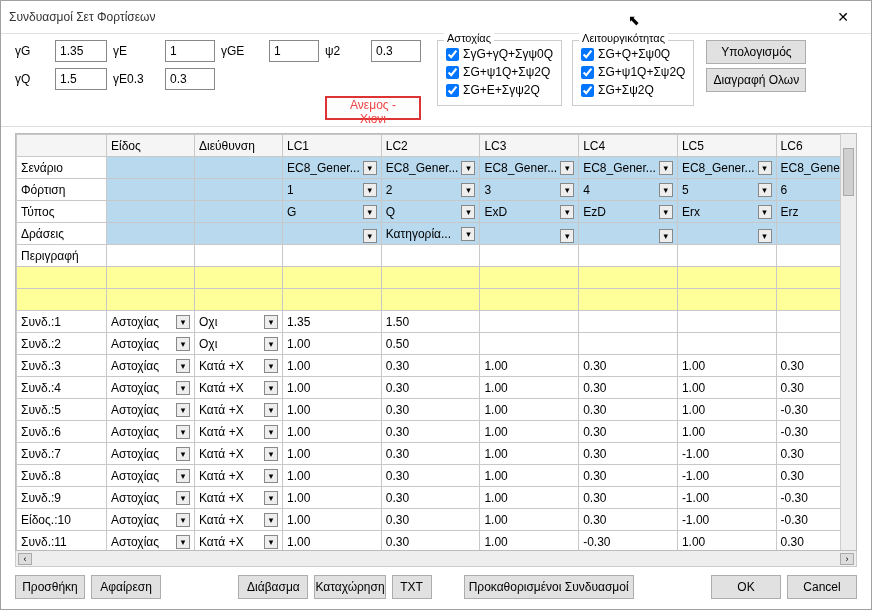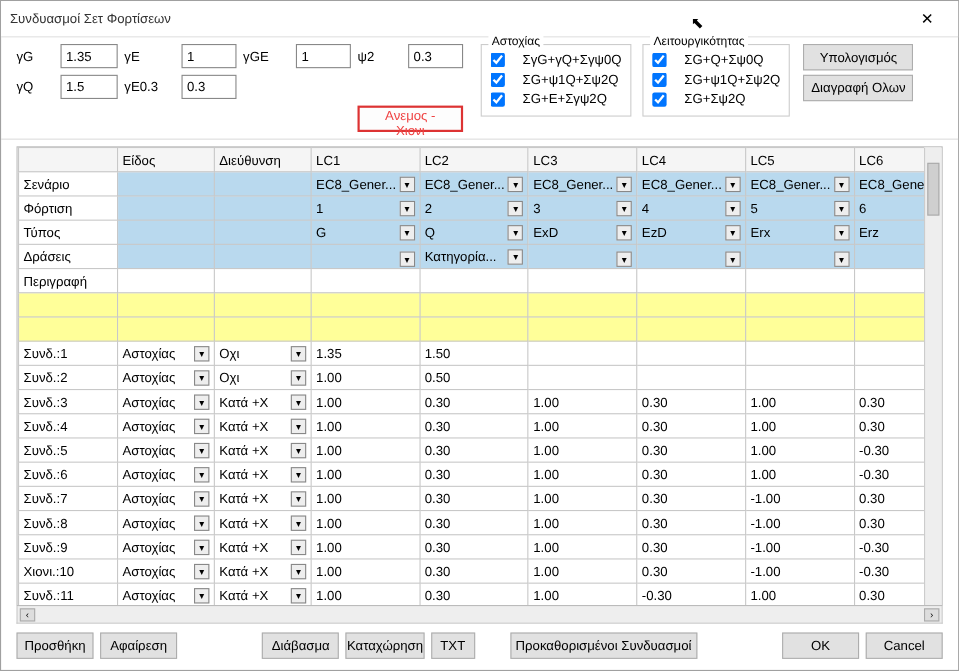--- a/index.html
+++ b/index.html
@@ -11,21 +11,21 @@
 .cursor-ptr { position:absolute; left:628px; top:12px; pointer-events:none; font-size:14px; color:#000;}
 .top-panel { display: flex; padding: 6px 14px; align-items:flex-start; gap:4px; border-bottom:1px solid #ddd;}
 .left-inputs { display:grid; grid-template-columns: 34px 52px 46px 50px 42px 50px 40px 50px; column-gap:6px; row-gap:6px; align-items:center;}
 .left-inputs label { white-space:nowrap; }
 .left-inputs input { height:22px; border:1px solid #888; padding:0 4px; text-align:left; }
 .btn { height:24px; border:1px solid #adadad; background:#e1e1e1; padding:0 0; cursor:pointer; white-space:nowrap;}
 .wind-btn { border:2px solid #d33; color:#ef4444; height:24px; padding:0 10px; background:#fdfdfd; cursor:pointer;}
 .checkgroups { display:flex; gap:10px; margin-left:12px;}
 .fieldset { border:1px solid #ccc; padding:4px 8px 6px 8px; position:relative;}
 .fieldset .legend { position:absolute; top:-9px; left:6px; background:#fff; padding:0 3px; font-size:11px;}
-.chk-row { display:flex; align-items:center; gap:16px; height:18px;}
+.chk-row { display:flex; align-items:center; gap:4px; height:18px;}
 .chk-row input { width:13px; height:13px;}
 .right-btns { display:flex; flex-direction:column; gap:4px; margin-left:8px;}
 .right-btns .btn{ width:100px;}
 .grid-wrap { flex:1; overflow:hidden; position:relative; border:1px solid #bbb; margin:6px 14px 0 14px; display:flex;}
 .grid-scroll { flex:1; overflow:auto;}
 table.grid { border-collapse:collapse; width:max-content; }
 table.grid th, table.grid td { border:1px solid #c8c8c8; height:22px; padding:0 4px; text-align:left; white-space:nowrap; background:#fff; min-width:88px;}
 table.grid th { background:#f5f5f5; font-weight:normal;}
 table.grid td.firstcol{ min-width:90px; background:#fff;}
 table.grid tr.bluerow td { background:#b9d9ee;}
@@ -421,21 +421,21 @@
                   <span class="arrow">▾</span>
                 </span></td>
               <td>1.00</td>
               <td>0.30</td>
               <td>1.00</td>
               <td>0.30</td>
               <td>-1.00</td>
               <td>-0.30</td>
             </tr>
             <tr>
-              <td class="firstcol">Χιονι.:10</td>
+              <td class="firstcol">Είδος.:10</td>
               <td><span class="dd">
                   <span>Αστοχίας</span>
                   <span class="arrow">▾</span>
                 </span></td>
               <td><span class="dd">
                   <span>Κατά +X</span>
                   <span class="arrow">▾</span>
                 </span></td>
               <td>1.00</td>
               <td>0.30</td>

